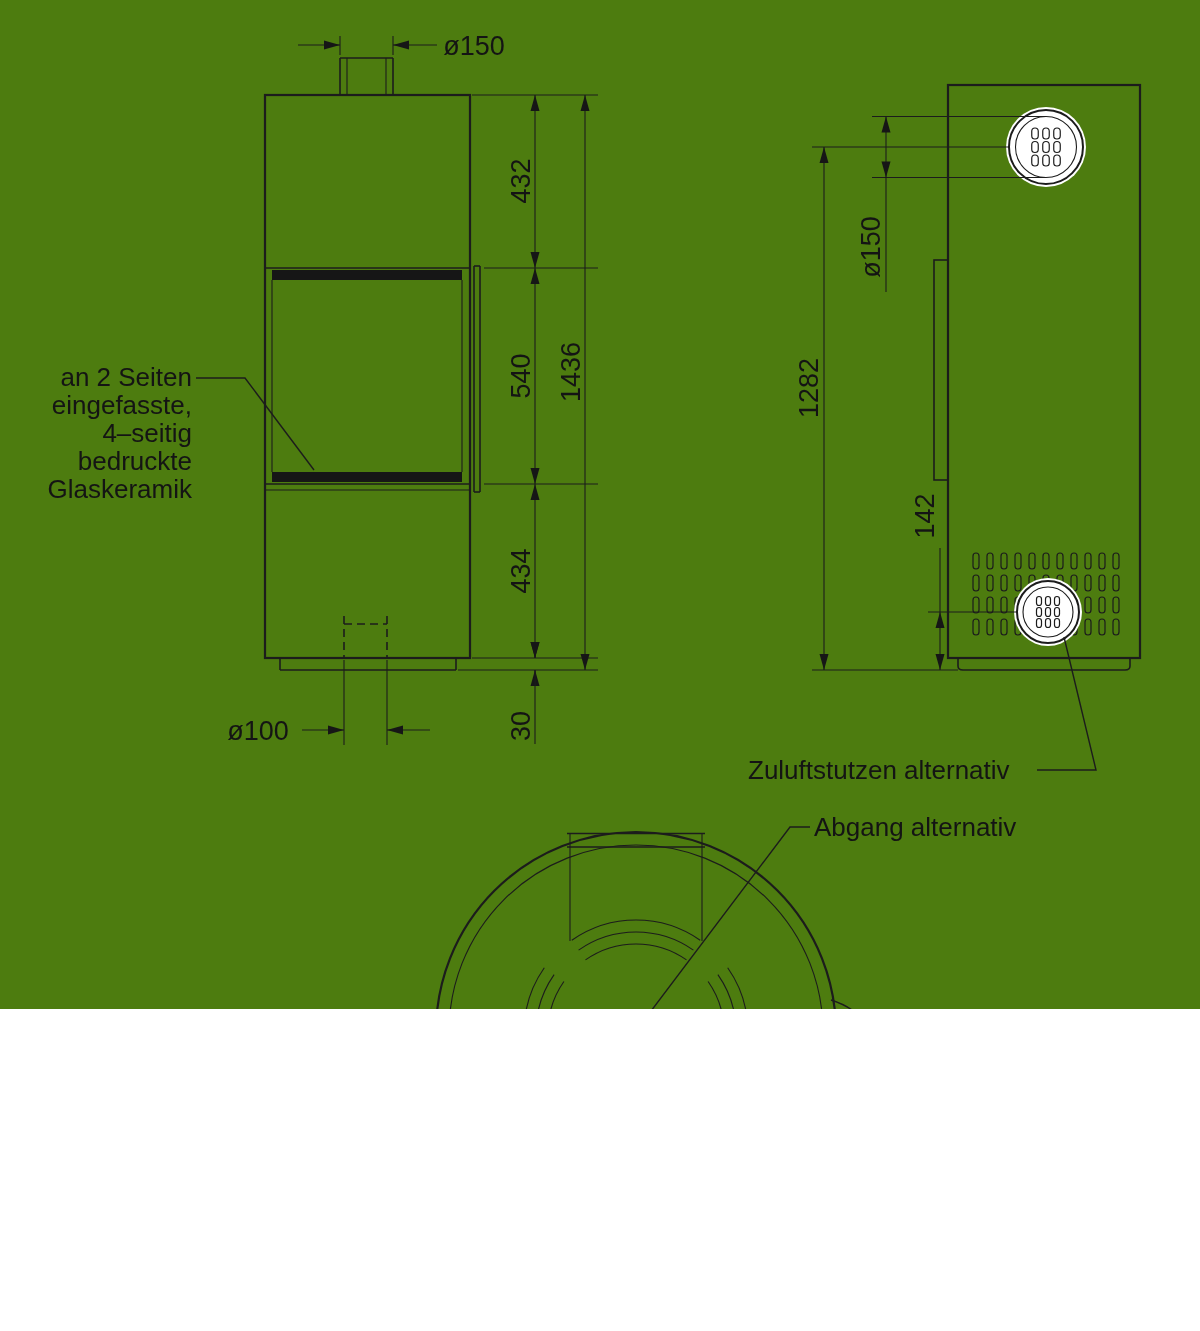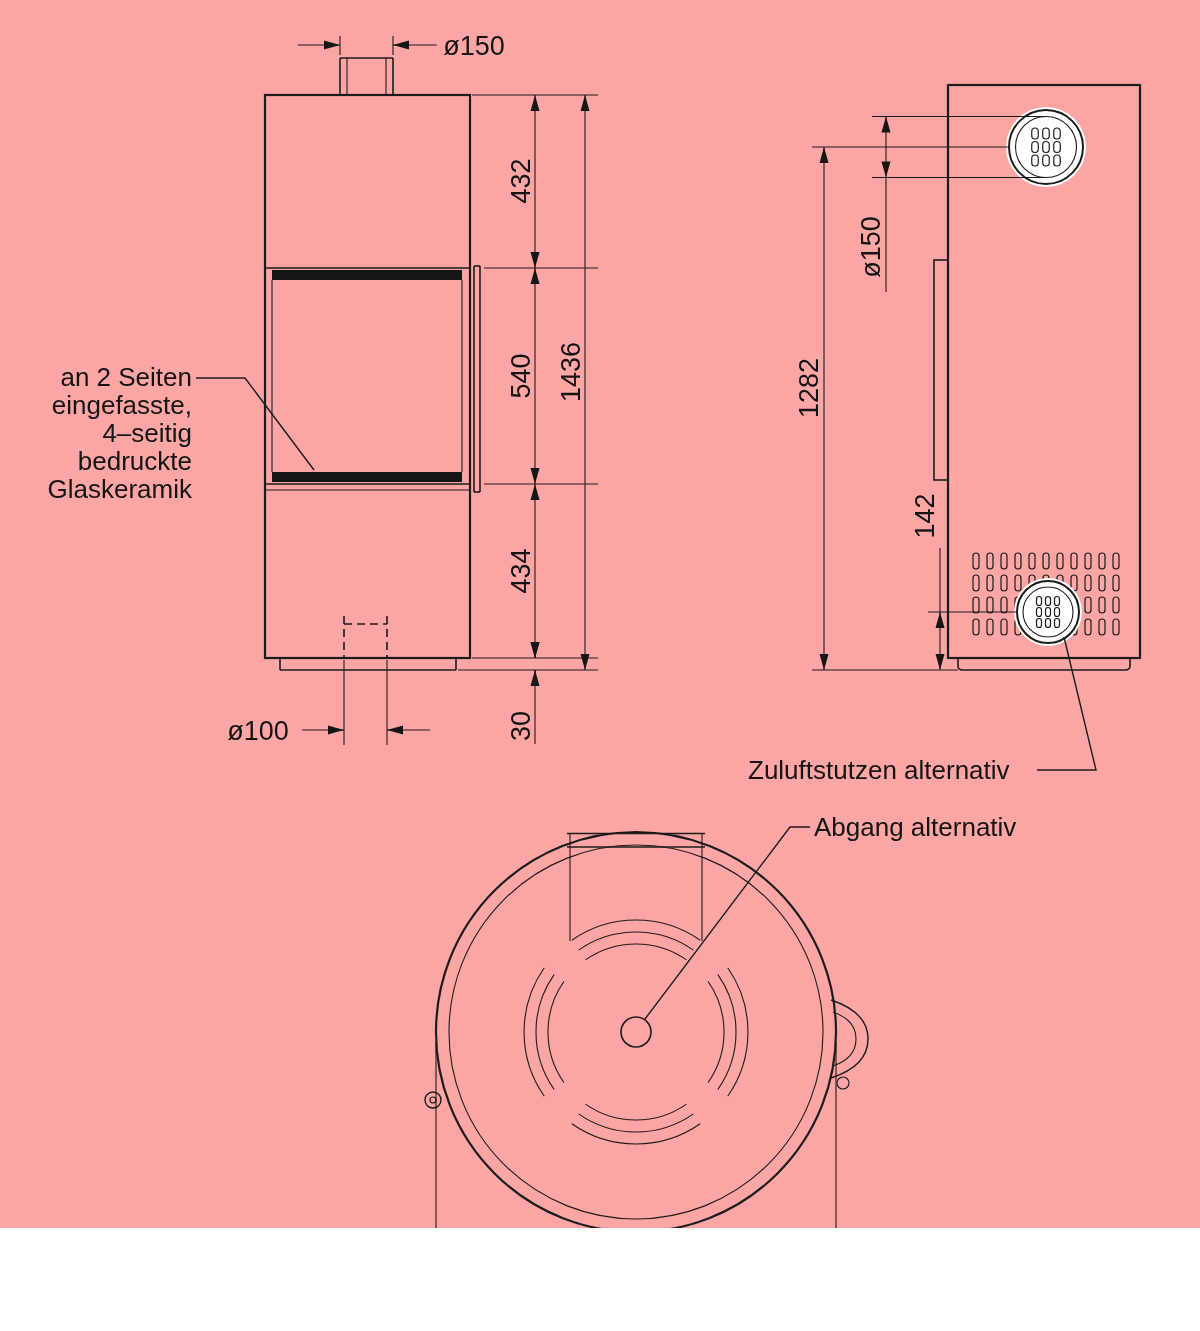--- a/index.html
+++ b/index.html
@@ -1,16 +1,16 @@
 <!DOCTYPE html>
 <html><head>
 <meta charset="utf-8">
 <style>
   html,body{margin:0;padding:0;background:#ffffff;}
-  .sheet{position:relative;width:1200px;height:1228px;background:#fca5a5;
+  .sheet{position:relative;width:1200px;height:1009px;background:#4d7c0f;
          font-family:"Liberation Sans",sans-serif;overflow:hidden;}
   svg{position:absolute;left:0;top:0;}
   .ol{stroke:#1c1c1c;fill:none;}
   .thick{stroke-width:2.2;}
   .med{stroke-width:1.6;}
   .thin{stroke-width:1.1;}
   .lead{stroke-width:1.4;}
   .slots rect{stroke:#1c1c1c;stroke-width:1.2;fill:none;}
   text{fill:#141414;}
   .dim{font-size:27px;}

